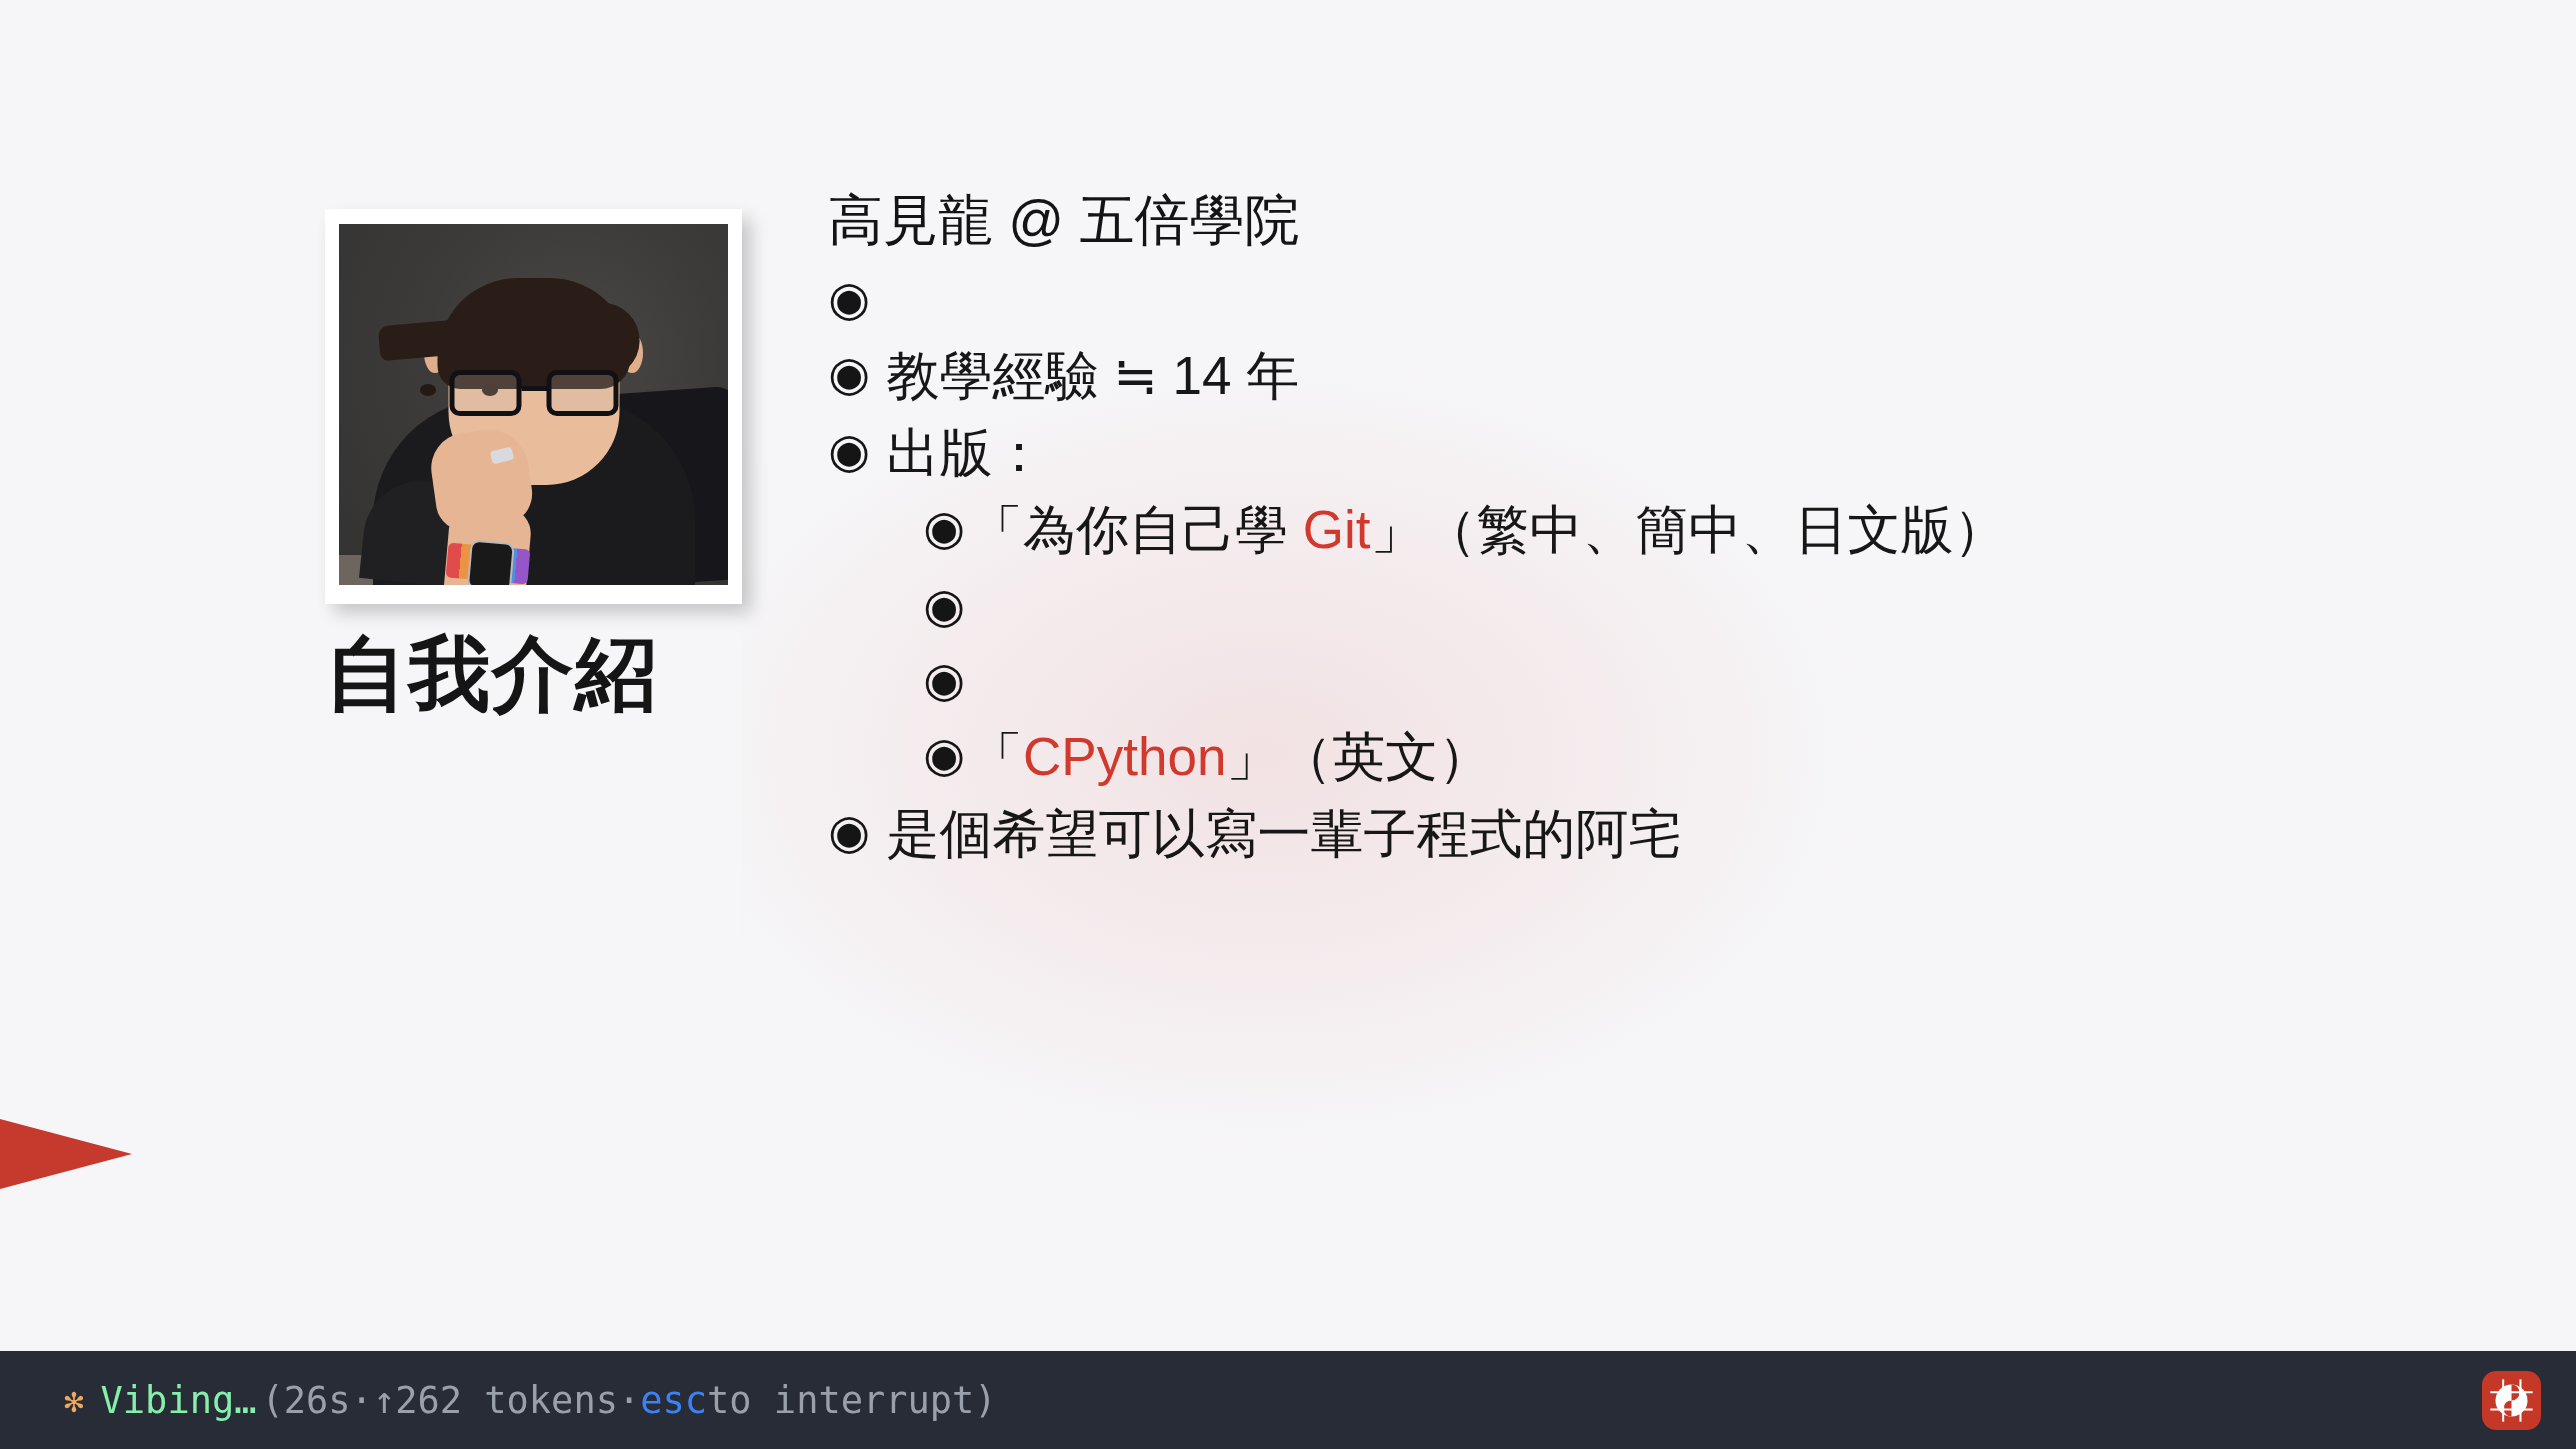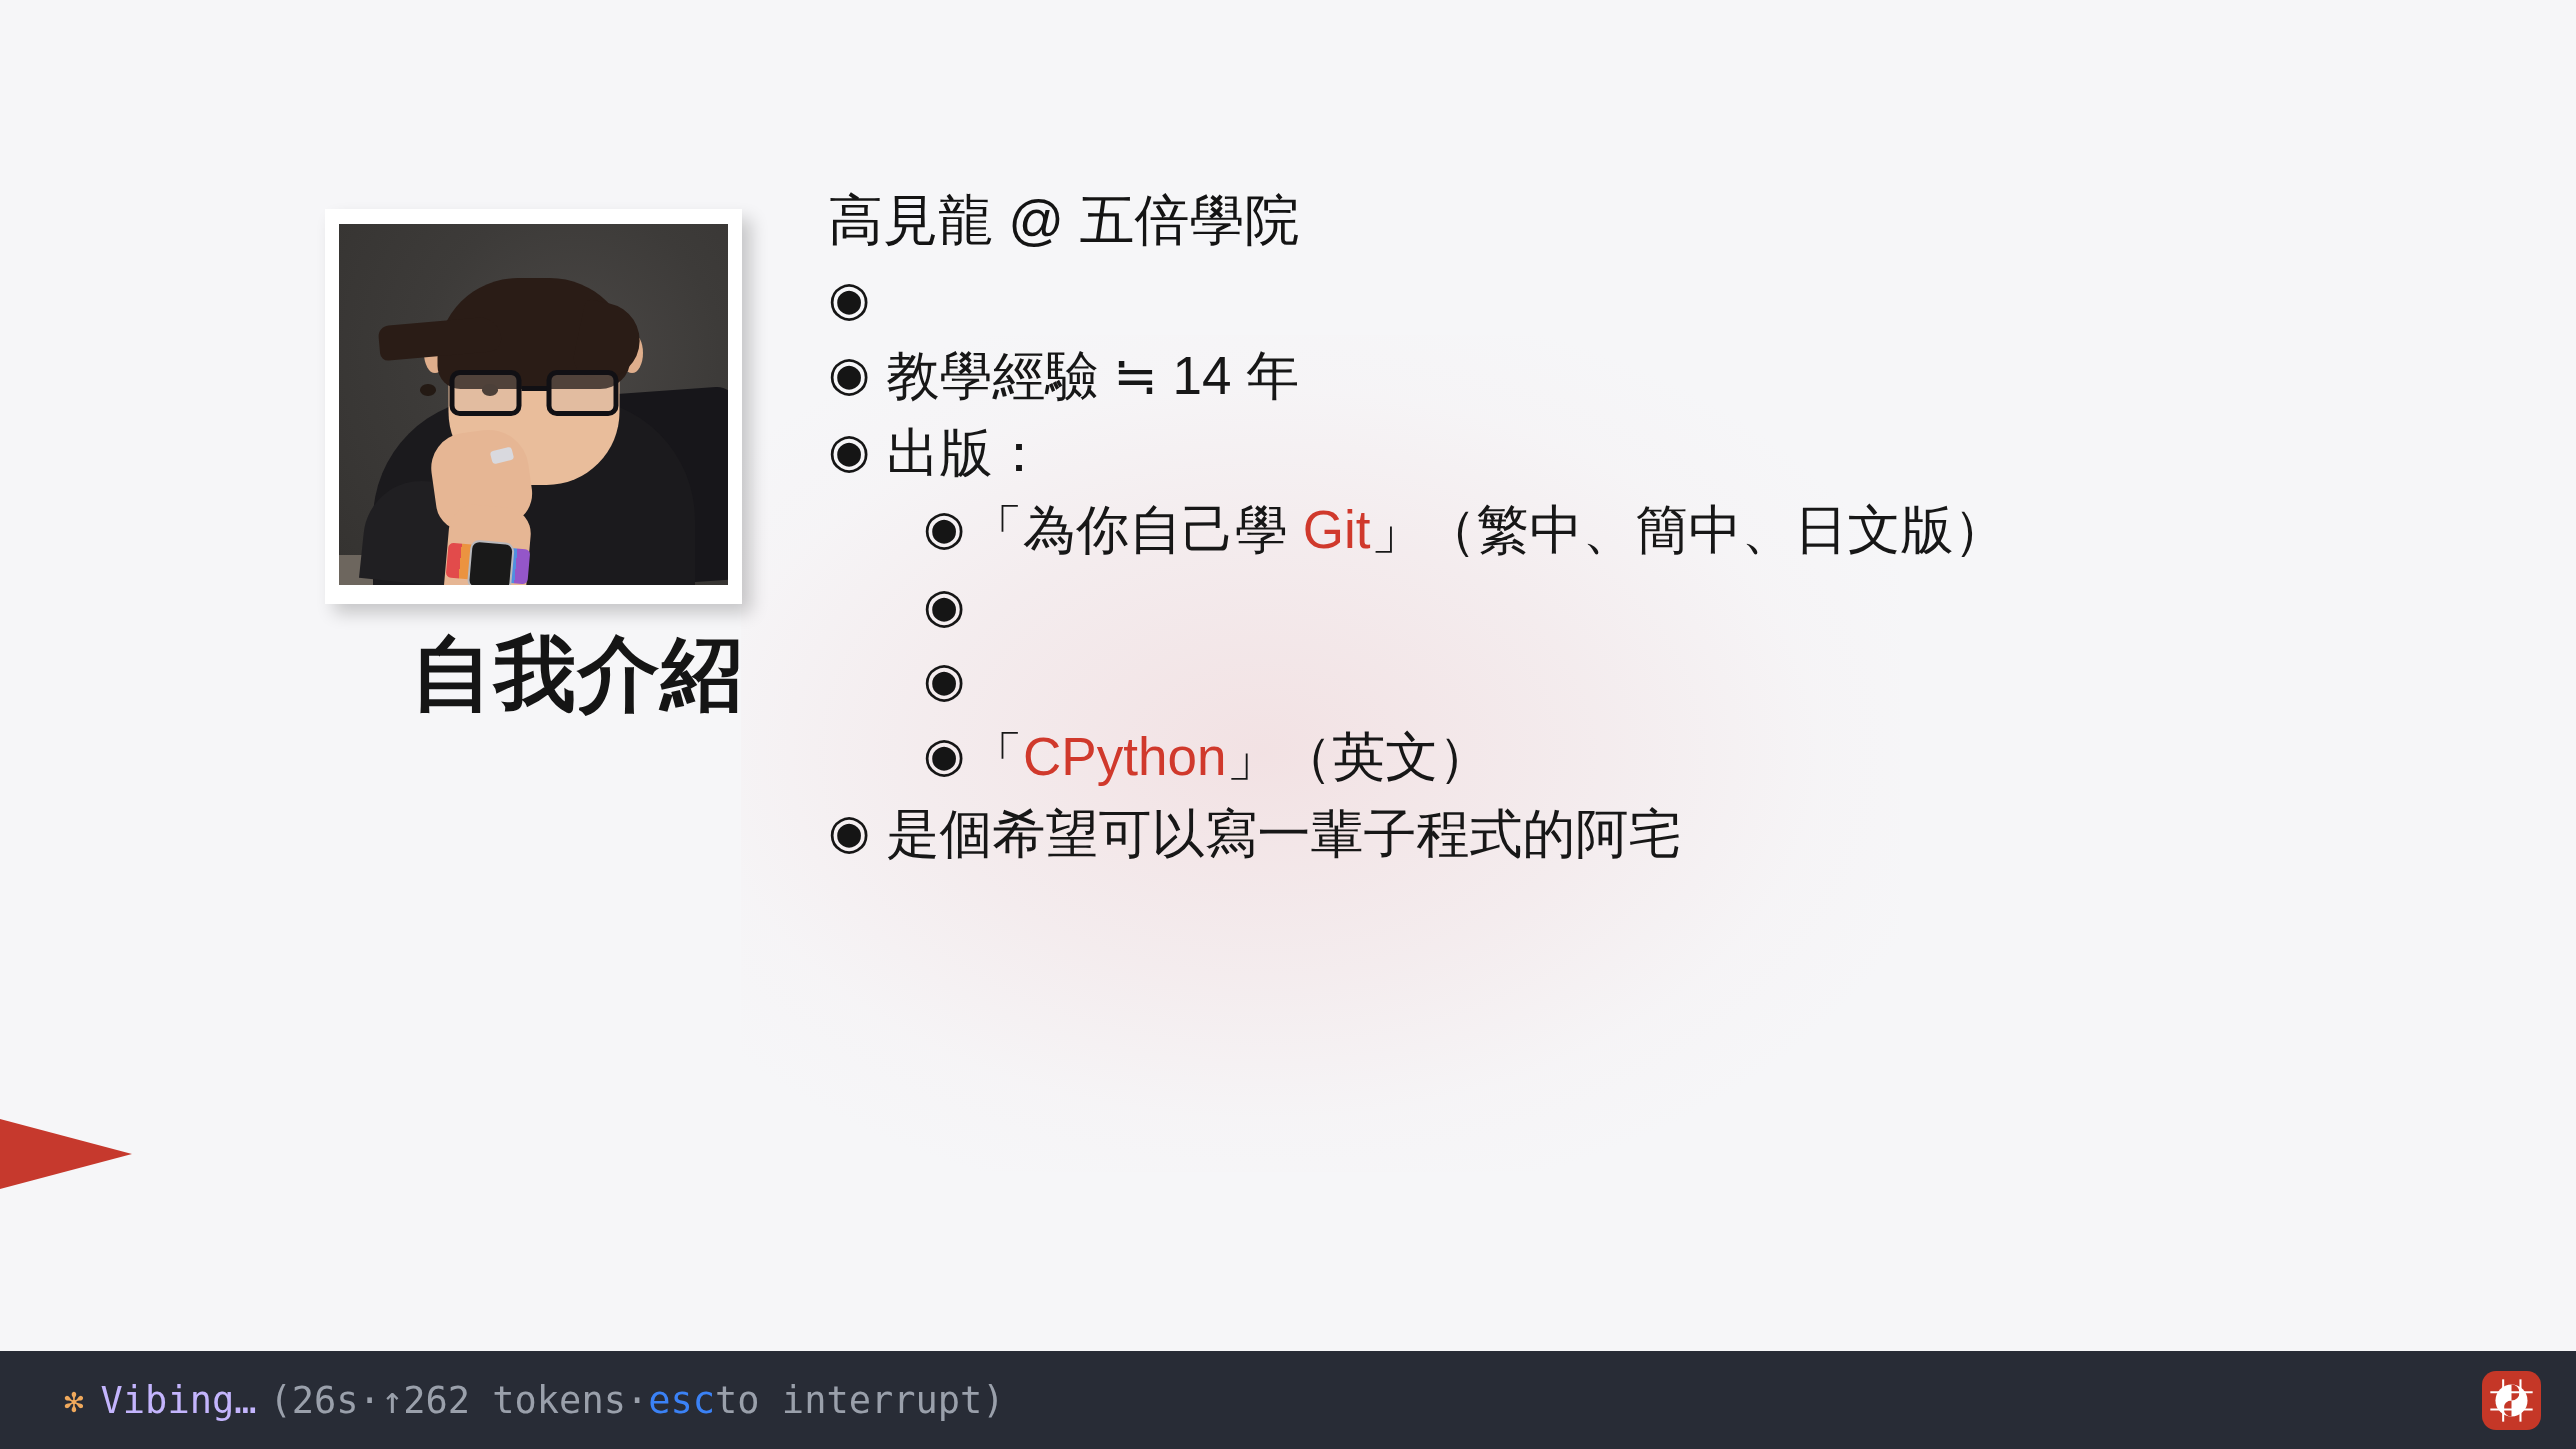--- a/index.html
+++ b/index.html
@@ -172,21 +172,21 @@
   .p-watch:after{
     content:""; position:absolute; left:22px; top:-5.2px;
     width:40px; height:45px; background:#191919;
     border:2.6px solid #b9b9bd; border-radius:9px;
   }
   #left-title{
     margin-top:22px;
     font-size:82px; line-height:1.16;
     font-weight:700; color:#151515;
     letter-spacing:1.3px;
-    text-align:right;
+    text-align:left;
   }
 
   
   #right-col{
     position:absolute; left:828px; top:190px;
     width:1726px;
     color:#171717;
   }
   #author-line{
     font-size:55px; line-height:1.12;
@@ -224,21 +224,21 @@
     font-size:37px;
   }
   #status-text{
     display:flex; align-items:center; gap:0;
     white-space:nowrap;
   }
   #spinner-icon{
     color:#f0a95c; font-size:33px; margin-right:16.7px;
     display:inline-block; line-height:1;
   }
-  .st-accent{ color:#c4b5fd; margin-right:13px; }
+  .st-accent{ color:#86efac; margin-right:5px; }
   .st-dim{ color:#9aa0ab; }
   .st-bright{ color:#3b82f6; font-weight:normal; }
   #statusbar-spacer{ flex:1 1 auto; }
   #app-badge{
     width:59px; height:59px; border-radius:14px;
     background:#c53727;
     position:relative; flex:0 0 auto;
     margin-right:3.9px;
   }
   #app-badge svg{ position:absolute; inset:0; }

